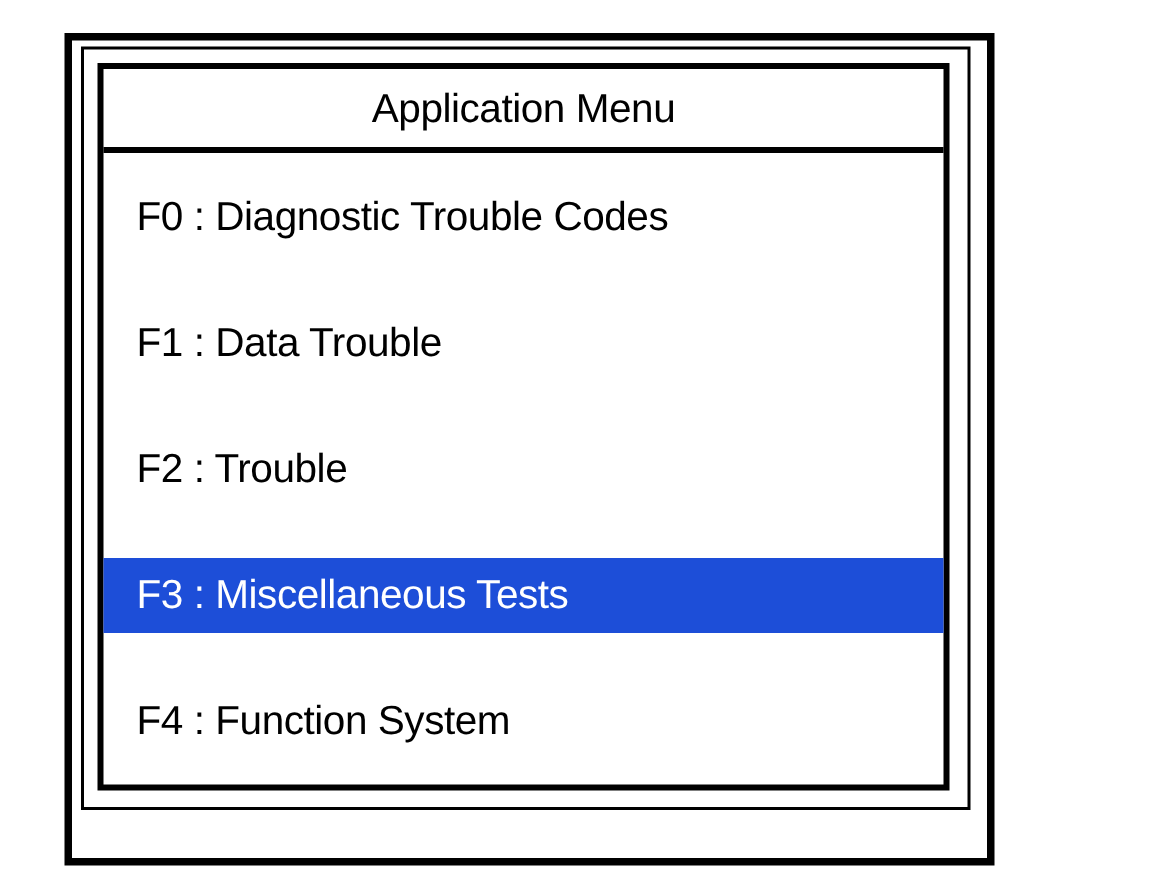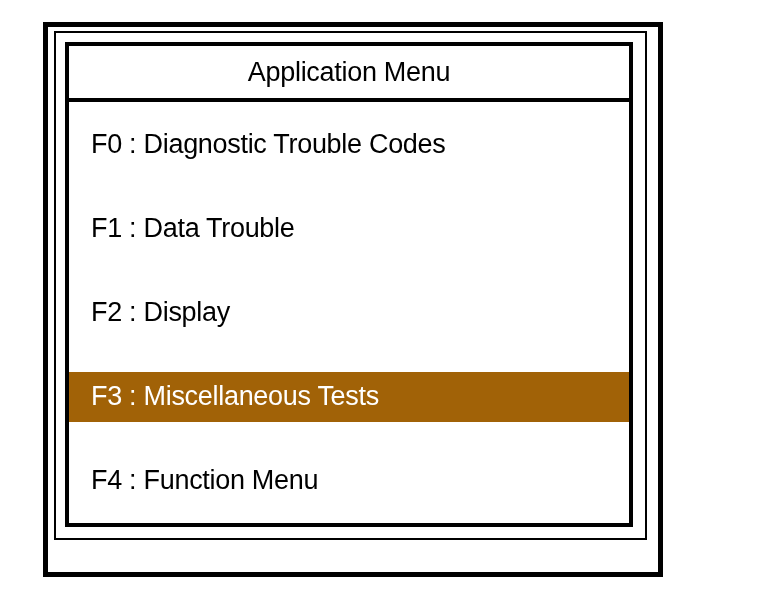--- a/index.html
+++ b/index.html
@@ -81,21 +81,21 @@
     padding-left: 22px;
     font-size: 27px;
     letter-spacing: -0.3px;
     white-space: nowrap;
     background: transparent;
     color: #000000;
     cursor: default;
     text-align: center;
   }
   .row-bar.selected {
-    background: #a16207;
+    background: #1d4ed8;
     color: #ffffff;
   }
 </style>
 </head>
 <body>
 
 <div class="screen">
   <div class="outer-frame"></div>
   <div class="inner-frame"></div>
   <div class="menu-box">
@@ -108,27 +108,27 @@
 
       <div class="row">
         <div class="row-bar">F0 : Diagnostic Trouble Codes</div>
       </div>
 
       <div class="row">
         <div class="row-bar">F1 : Data Trouble</div>
       </div>
 
       <div class="row">
-        <div class="row-bar">F2 : Display</div>
+        <div class="row-bar">F2 : Trouble</div>
       </div>
 
       <div class="row">
         <div class="row-bar selected">F3 : Miscellaneous Tests</div>
       </div>
 
       <div class="row">
-        <div class="row-bar">F4 : Function Menu</div>
+        <div class="row-bar">F4 : Function System</div>
       </div>
 
 
     </div>
   </div>
 </div>
 
 </body></html>

